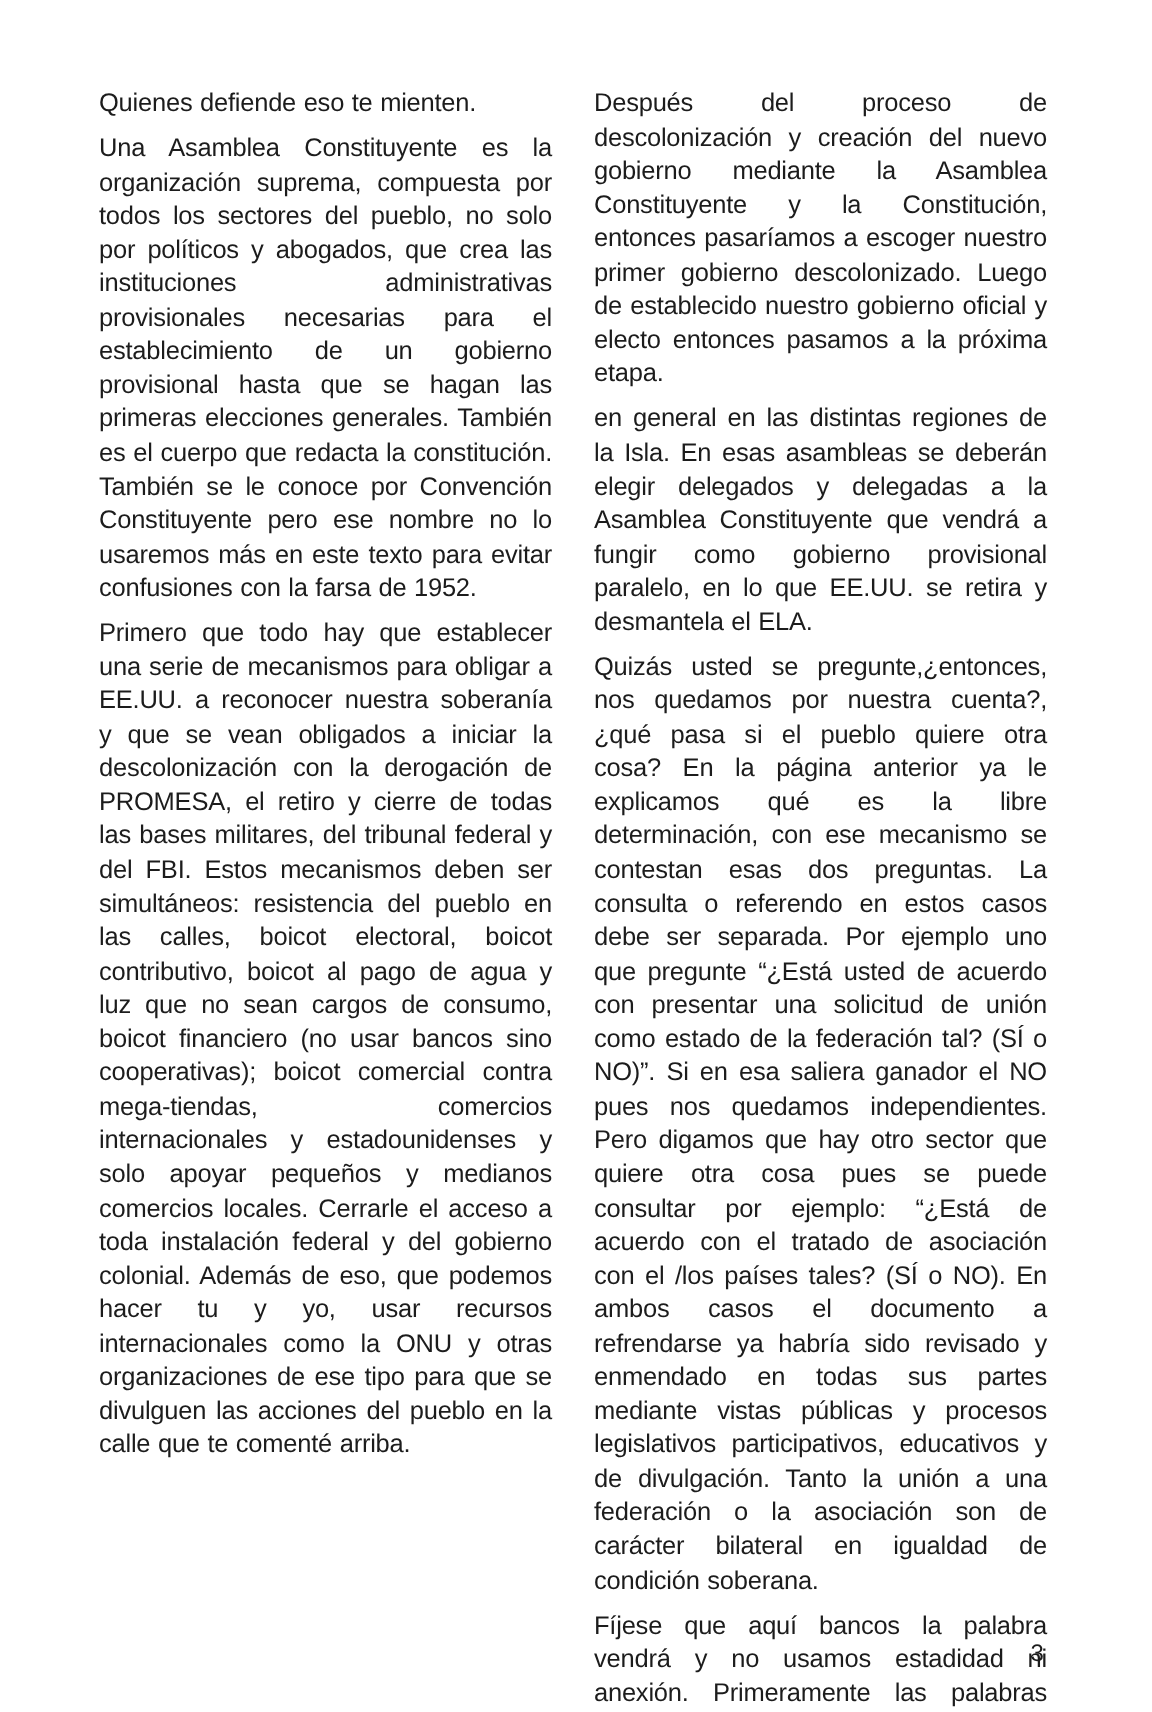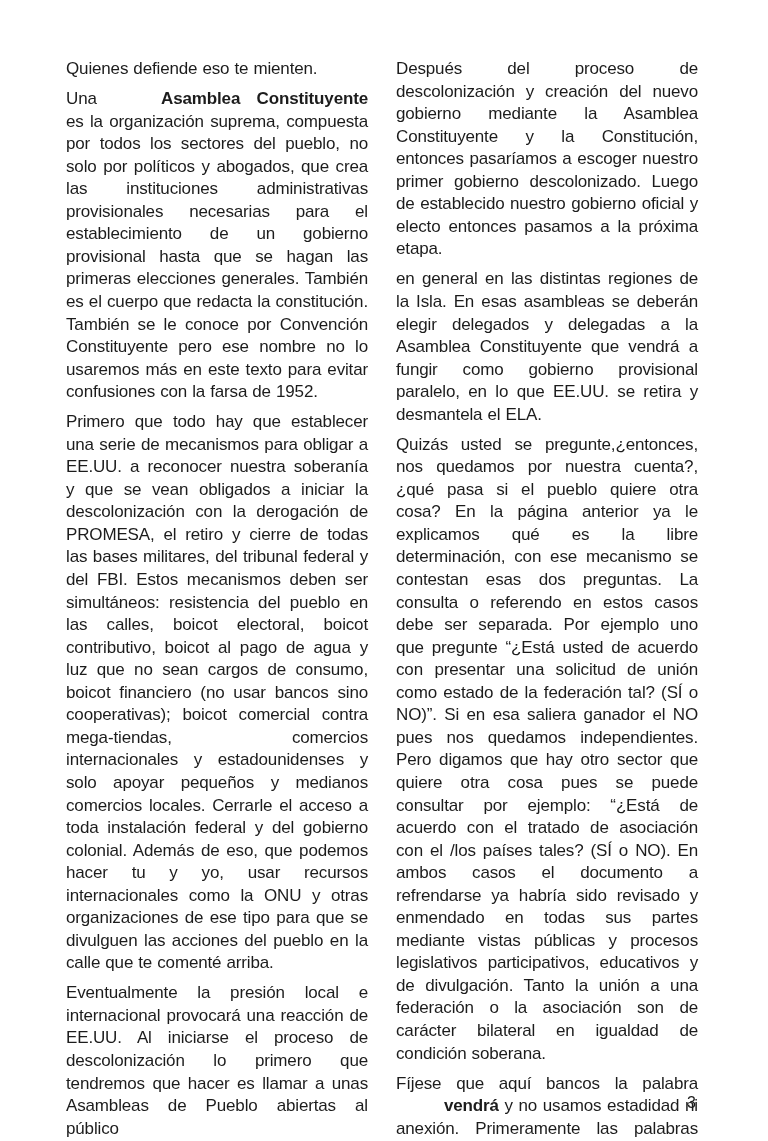--- a/index.html
+++ b/index.html
@@ -30,21 +30,21 @@
     .col-right { left: 396px; }
     .para {
       margin: 0 0 7.5px 0;
       font-size: 17px;
       line-height: 22.55px;
       text-align: justify;
       letter-spacing: -0.15px;
       word-spacing: 0.5px;
       hyphens: none;
     }
-    .para b { font-weight: bold; margin-left: 48px; }
+    .para b { font-weight: normal; }
     .para i { font-style: italic; }
     .page-number {
       position: absolute;
       left: 687px;
       top: 1093px;
       font-size: 16px;
       line-height: 20px;
       color: #1c1c1c;
     }
   </style>
@@ -53,21 +53,20 @@
 
 <div class="page">
 
   <div class="column col-left">
     <p class="para">Quienes defiende eso te mienten.</p>
 
     <p class="para"><span>Una </span><b>Asamblea Constituyente</b><span> es la organización suprema, compuesta por todos los sectores del pueblo, no solo por políticos y abogados, que crea las instituciones administrativas provisionales necesarias para el establecimiento de un gobierno provisional hasta que se hagan las primeras elecciones generales. También es el cuerpo que redacta la constitución. También se le conoce por Convención Constituyente pero ese nombre no lo usaremos más en este texto para evitar confusiones con la farsa de 1952.</span></p>
 
     <p class="para">Primero que todo hay que establecer una serie de mecanismos para obligar a EE.UU. a reconocer nuestra soberanía y que se vean obligados a iniciar la descolonización con la derogación de PROMESA, el retiro y cierre de todas las bases militares, del tribunal federal y del FBI. Estos mecanismos deben ser simultáneos: resistencia del pueblo en las calles, boicot electoral, boicot contributivo, boicot al pago de agua y luz que no sean cargos de consumo, boicot financiero (no usar bancos sino cooperativas); boicot comercial contra mega-tiendas, comercios internacionales y estadounidenses y solo apoyar pequeños y medianos comercios locales. Cerrarle el acceso a toda instalación federal y del gobierno colonial. Además de eso, que podemos hacer tu y yo, usar recursos internacionales como la ONU y otras organizaciones de ese tipo para que se divulguen las acciones del pueblo en la calle que te comenté arriba.</p>
 
-    <p class="para">Eventualmente la presión local e internacional provocará una reacción de EE.UU. Al iniciarse el proceso de descolonización lo primero que tendremos que hacer es llamar a unas Asambleas de Pueblo abiertas al público</p>
   </div>
 
   <div class="column col-right">
     <p class="para">Después del proceso de descolonización y creación del nuevo gobierno mediante la Asamblea Constituyente y la Constitución, entonces pasaríamos a escoger nuestro primer gobierno descolonizado.  Luego de establecido nuestro gobierno oficial y electo entonces pasamos a la próxima etapa.</p>
 
     <p class="para">en general en las distintas regiones de la Isla.  En esas asambleas se deberán elegir delegados y delegadas a la Asamblea Constituyente que vendrá a fungir como gobierno provisional paralelo, en lo que EE.UU. se retira y desmantela el ELA.</p>
 
     <p class="para">Quizás usted se pregunte,¿entonces, nos quedamos por nuestra cuenta?, ¿qué pasa si el pueblo quiere otra cosa? En la página anterior ya le explicamos qué es la libre determinación, con ese mecanismo se contestan esas dos preguntas.  La consulta o referendo en estos casos debe ser separada. Por ejemplo uno que pregunte “¿Está usted de acuerdo con presentar una solicitud de unión como estado de la federación tal?  (SÍ o NO)”. Si en esa saliera ganador el NO pues nos quedamos independientes. Pero digamos que hay otro sector que quiere otra cosa pues se puede consultar por ejemplo: “¿Está de acuerdo con el tratado de asociación con el /los países tales? (SÍ o NO). En ambos casos el documento a refrendarse ya habría sido revisado y enmendado en todas sus partes mediante vistas públicas y procesos legislativos participativos, educativos y de divulgación. Tanto la unión a una federación o la asociación son de carácter bilateral en igualdad de condición soberana.</p>
 
     <p class="para"><span>Fíjese que aquí bancos la palabra </span><b>vendrá</b><span> y no usamos estadidad ni anexión. Primeramente las palabras </span><i>estadidad</i><span> ni </span><i>políticos</i><span> existen ni son una ideología ni se usan en el</span></p>

